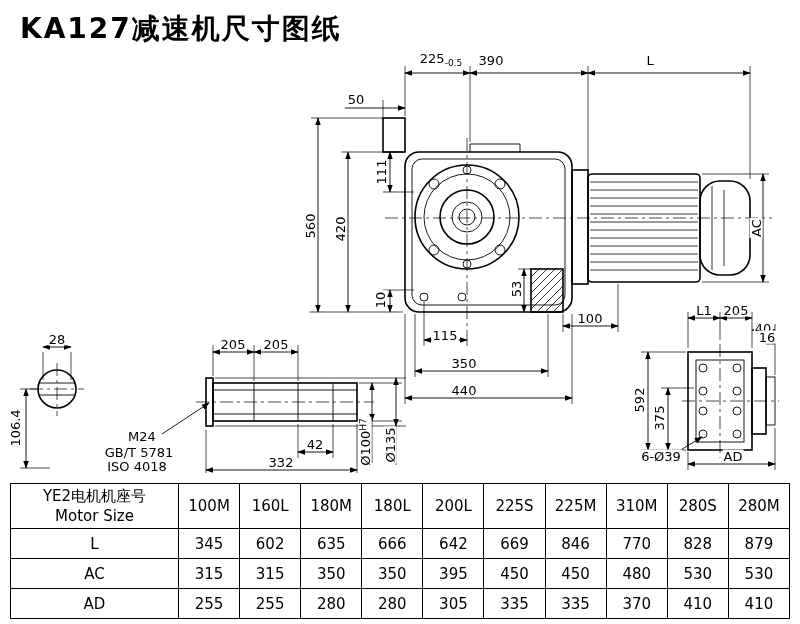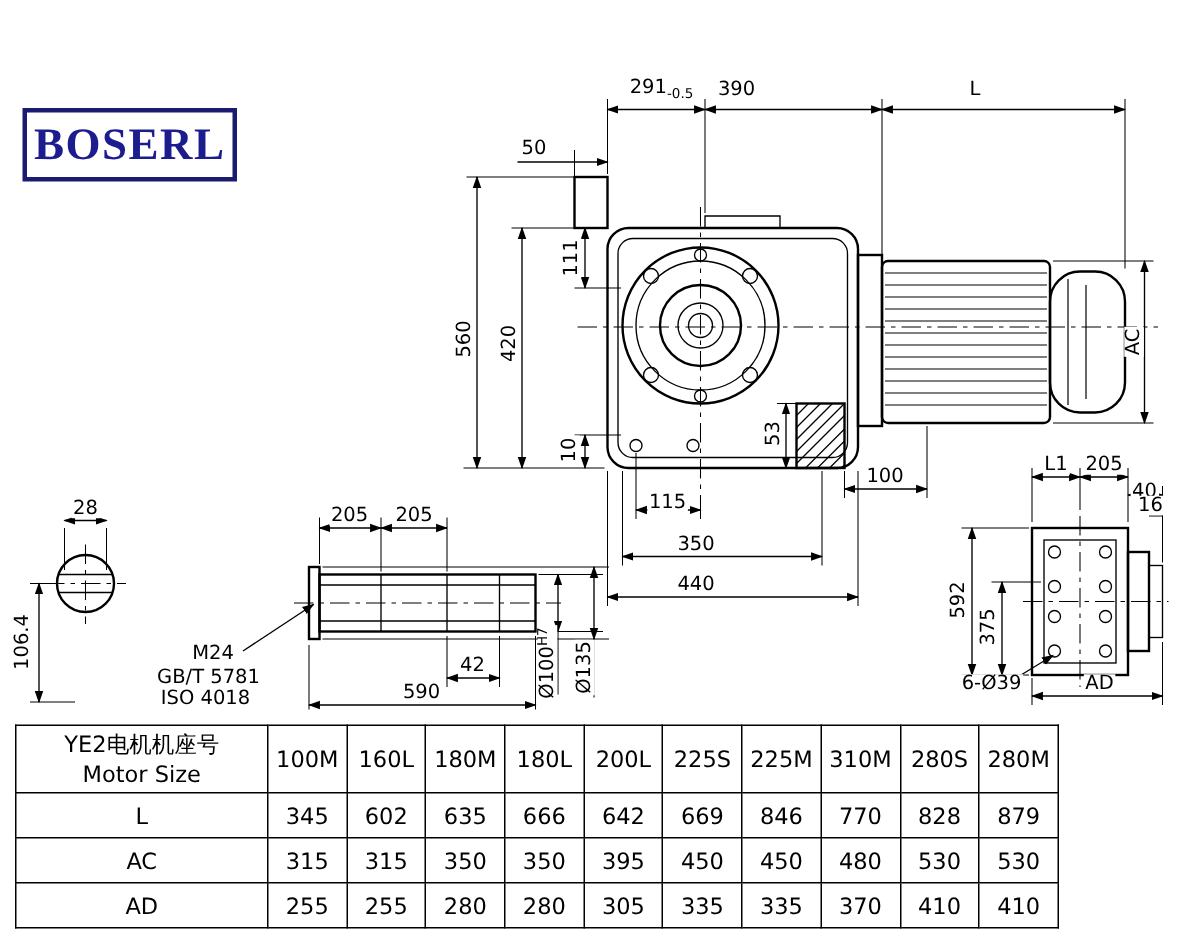--- a/index.html
+++ b/index.html
@@ -16,34 +16,32 @@
   .d{fill:none;stroke:#000;stroke-width:0.9}
   .t{fill:none;stroke:#000;stroke-width:0.7}
   .h{fill:none;stroke:#000;stroke-width:0.8}
   .cl{fill:none;stroke:#000;stroke-width:0.7;stroke-dasharray:13 4 3 4}
   .dim{position:absolute;font-size:13px;line-height:1;white-space:nowrap;background:#fff;
        padding:0 1px;transform:translate(-50%,-50%)}
   .rot{transform:translate(-50%,-50%) rotate(-90deg)}
   .tol{font-size:9px}
   sub.tol{vertical-align:-3px}
   sup.tol{vertical-align:4px}
-  table.tbl{position:absolute;left:10px;top:483px;width:696px;border-collapse:collapse;table-layout:fixed}
+  table.tbl{position:absolute;left:10px;top:483px;width:780px;border-collapse:collapse;table-layout:fixed}
   table.tbl td{border:1px solid #000;text-align:center;vertical-align:middle;font-size:15px;height:29px;padding:0}
   table.tbl tr.hdr td{height:44px}
   td.c0 div{line-height:1.35}
 </style>
 </head>
 <body>
 
 <div class="page">
 
-
-  <div class="logo">
-    <span class="logo-text">BOSERL</span>
-  </div>
+  <div class="title">KA127减速机尺寸图纸</div>
+
 
   <svg class="drawing" width="800" height="480" viewBox="0 0 800 480">
     <defs>
       <marker id="ar" viewBox="0 0 10 10" refX="9" refY="5" markerWidth="9" markerHeight="9" orient="auto-start-reverse">
         <path d="M0,1.5 L10,5 L0,8.5 Z" fill="#000"></path>
       </marker>
     </defs>
 
     <g>
       <line class="cl" x1="385" y1="218" x2="772" y2="218"></line>
@@ -211,21 +209,21 @@
       <line class="d" x1="648" y1="352" x2="648" y2="450" marker-start="url(#ar)" marker-end="url(#ar)"></line>
       <line class="t" x1="661" y1="388" x2="694" y2="388"></line>
       <line class="d" x1="668" y1="388" x2="668" y2="450" marker-start="url(#ar)" marker-end="url(#ar)"></line>
       <line class="d" x1="679" y1="451" x2="702" y2="437" marker-end="url(#ar)"></line>
       <line class="t" x1="688" y1="452" x2="688" y2="470"></line>
       <line class="t" x1="775" y1="428" x2="775" y2="470"></line>
       <line class="d" x1="688" y1="464" x2="775" y2="464" marker-start="url(#ar)" marker-end="url(#ar)"></line>
     </g>
   </svg>
 
-  <span class="dim" style="left:441px;top:60px"><span>291</span><sub class="tol">-0.5</sub></span>
+  <span class="dim" style="left:441px;top:60px"><span>225</span><sub class="tol">-0.5</sub></span>
   <span class="dim" style="left:491px;top:60px">390</span>
   <span class="dim" style="left:650px;top:60px">L</span>
   <span class="dim" style="left:356px;top:99px">50</span>
   <span class="dim rot" style="left:381px;top:172px">111</span>
   <span class="dim rot" style="left:310px;top:226px">560</span>
   <span class="dim rot" style="left:340px;top:229px">420</span>
   <span class="dim rot" style="left:380px;top:300px">10</span>
   <span class="dim rot" style="left:516px;top:289px">53</span>
   <span class="dim" style="left:590px;top:318px">100</span>
   <span class="dim" style="left:445px;top:335px">115</span>
@@ -233,21 +231,21 @@
   <span class="dim" style="left:464px;top:390px">440</span>
   <span class="dim rot" style="left:756px;top:228px">AC</span>
   <span class="dim" style="left:57px;top:339px">28</span>
   <span class="dim rot" style="left:15px;top:428px">106.4</span>
   <span class="dim" style="left:233px;top:344px">205</span>
   <span class="dim" style="left:276px;top:344px">205</span>
   <span class="dim" style="left:142px;top:436px">M24</span>
   <span class="dim" style="left:139px;top:452px">GB/T 5781</span>
   <span class="dim" style="left:137px;top:466px">ISO 4018</span>
   <span class="dim" style="left:315px;top:444px">42</span>
-  <span class="dim" style="left:281px;top:462px">590</span>
+  <span class="dim" style="left:281px;top:462px">332</span>
   <span class="dim rot" style="left:365px;top:442px"><span>Ø100</span><sup class="tol">H7</sup></span>
   <span class="dim rot" style="left:390px;top:445px">Ø135</span>
   <span class="dim" style="left:704px;top:310px">L1</span>
   <span class="dim" style="left:736px;top:310px">205</span>
   <span class="dim" style="left:763px;top:328px">40</span>
   <span class="dim" style="left:767px;top:337px">16</span>
   <span class="dim rot" style="left:639px;top:400px">592</span>
   <span class="dim rot" style="left:659px;top:418px">375</span>
   <span class="dim" style="left:661px;top:456px">6-Ø39</span>
   <span class="dim" style="left:733px;top:456px">AD</span>

